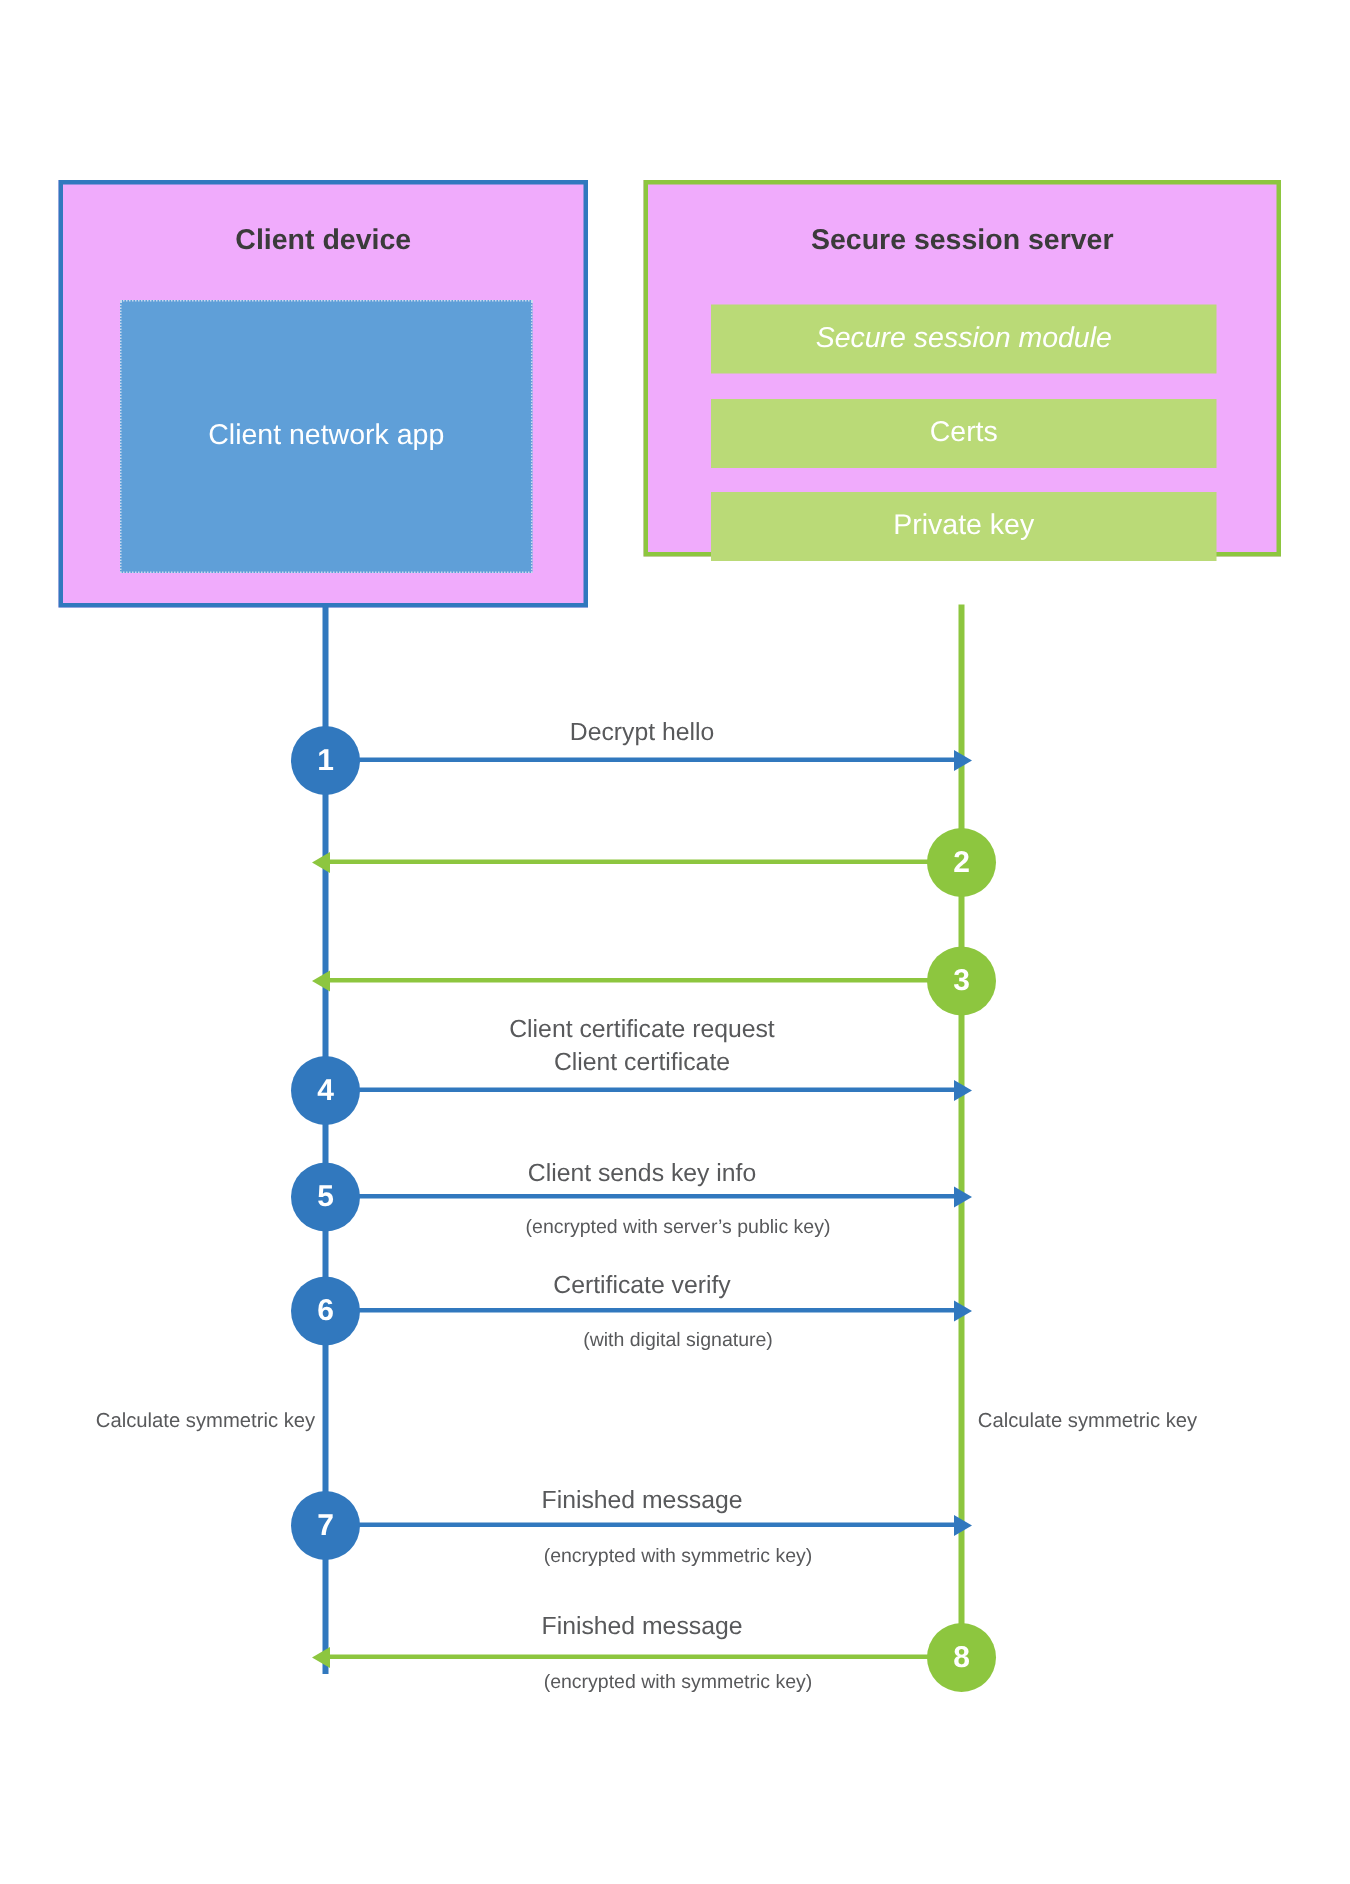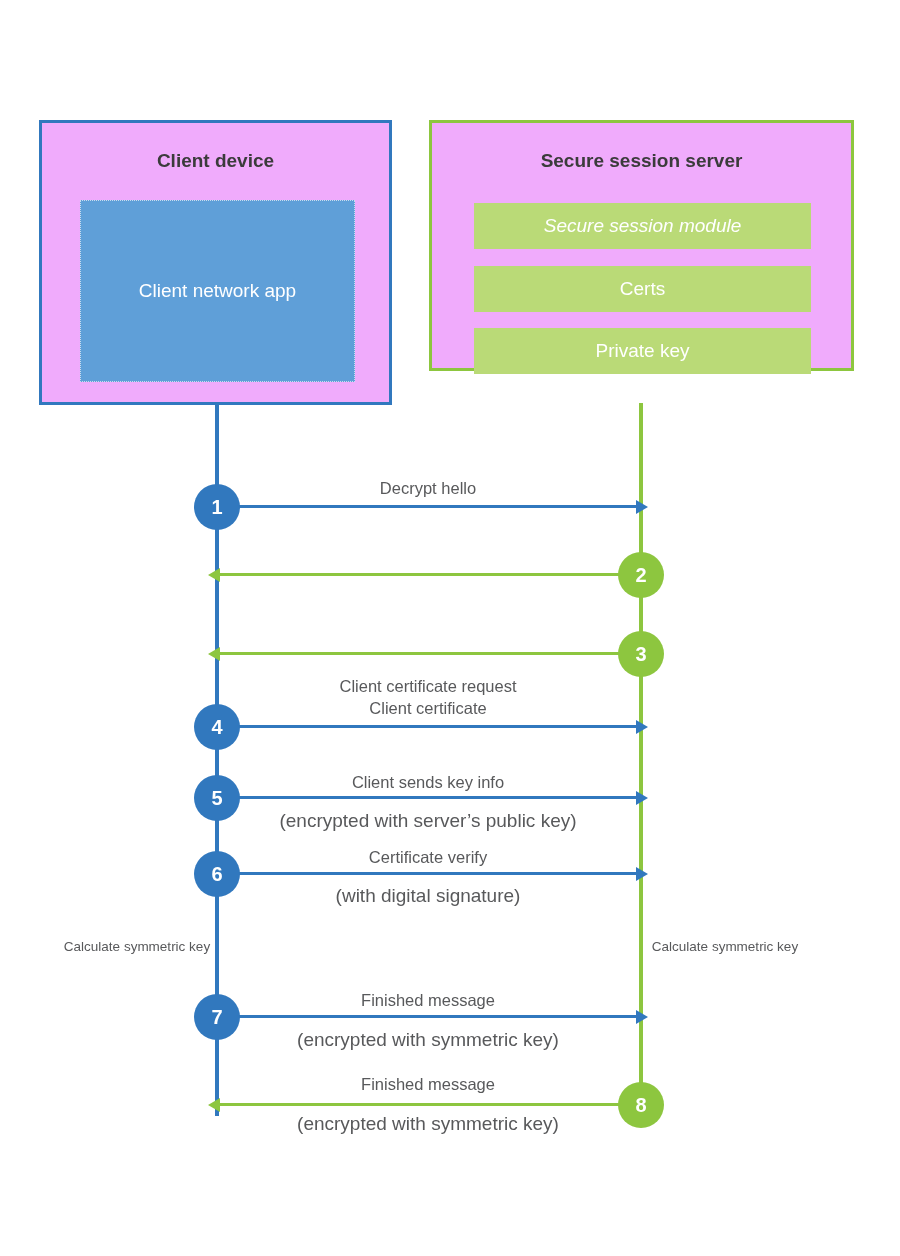--- a/index.html
+++ b/index.html
@@ -164,23 +164,24 @@
     text-align: center;
     color: #58595b;
     font-size: 16.5px;
     white-space: nowrap;
     transform: translateX(-50%);
   }
   .msg-sub {
     position: absolute;
     text-align: center;
     color: #58595b;
-    font-size: 19px;
+    font-size: 13px;
     white-space: nowrap;
     transform: translateX(-50%);
+    margin-left: 24px;
   }
 
   
   .side-note {
     position: absolute;
     color: #58595b;
     font-size: 13.5px;
     line-height: 1.38;
   }
   .side-note.left {

